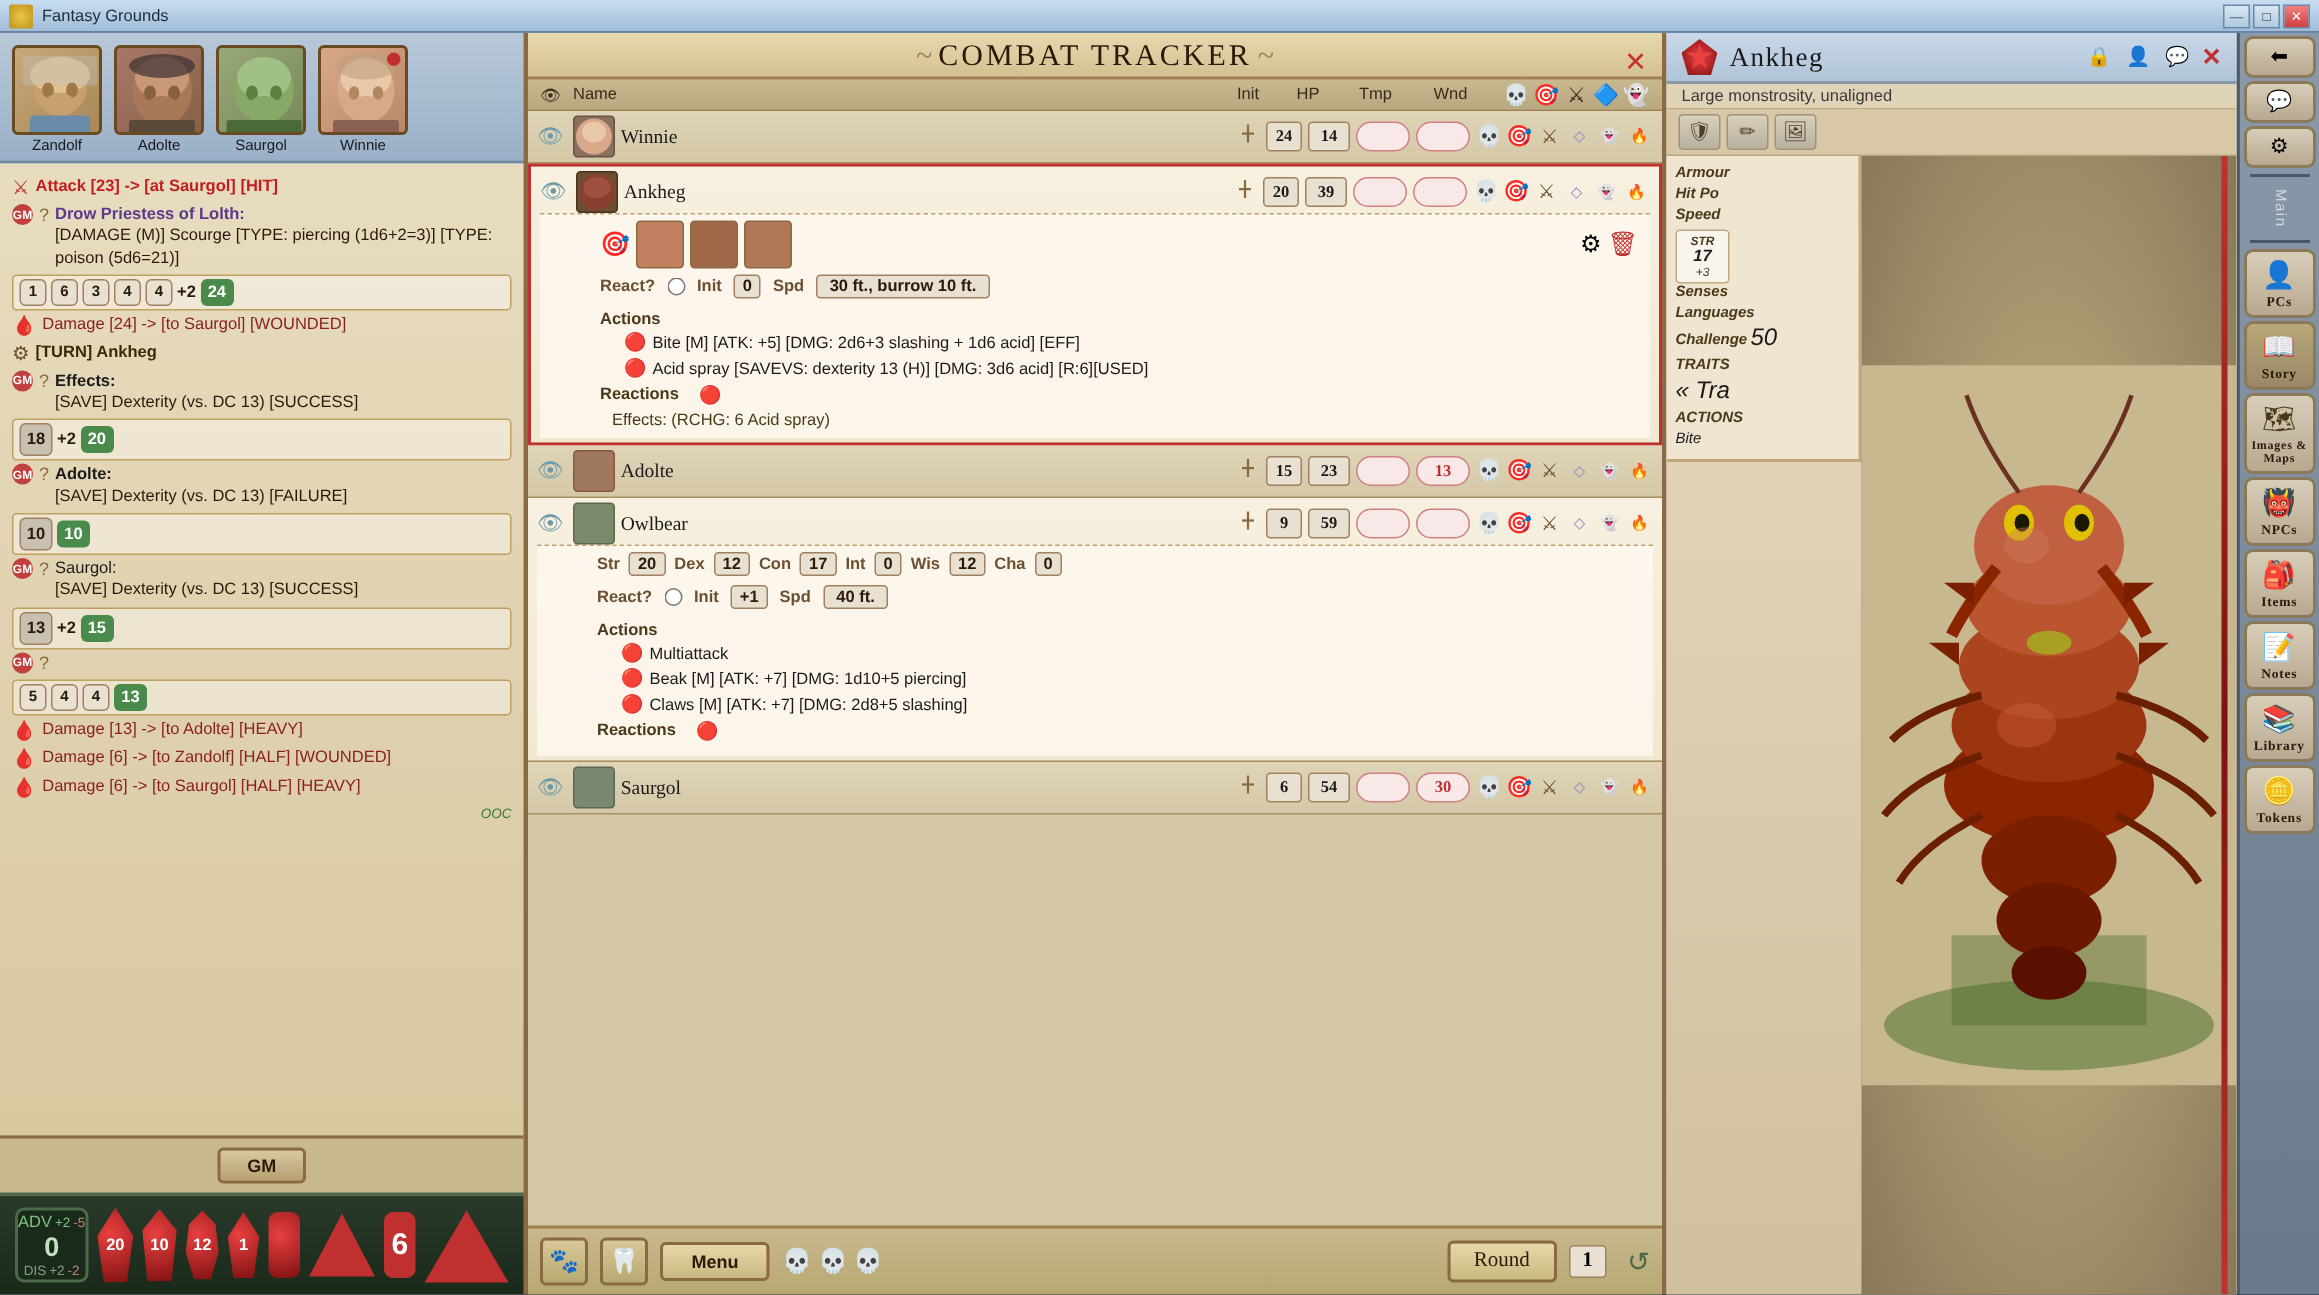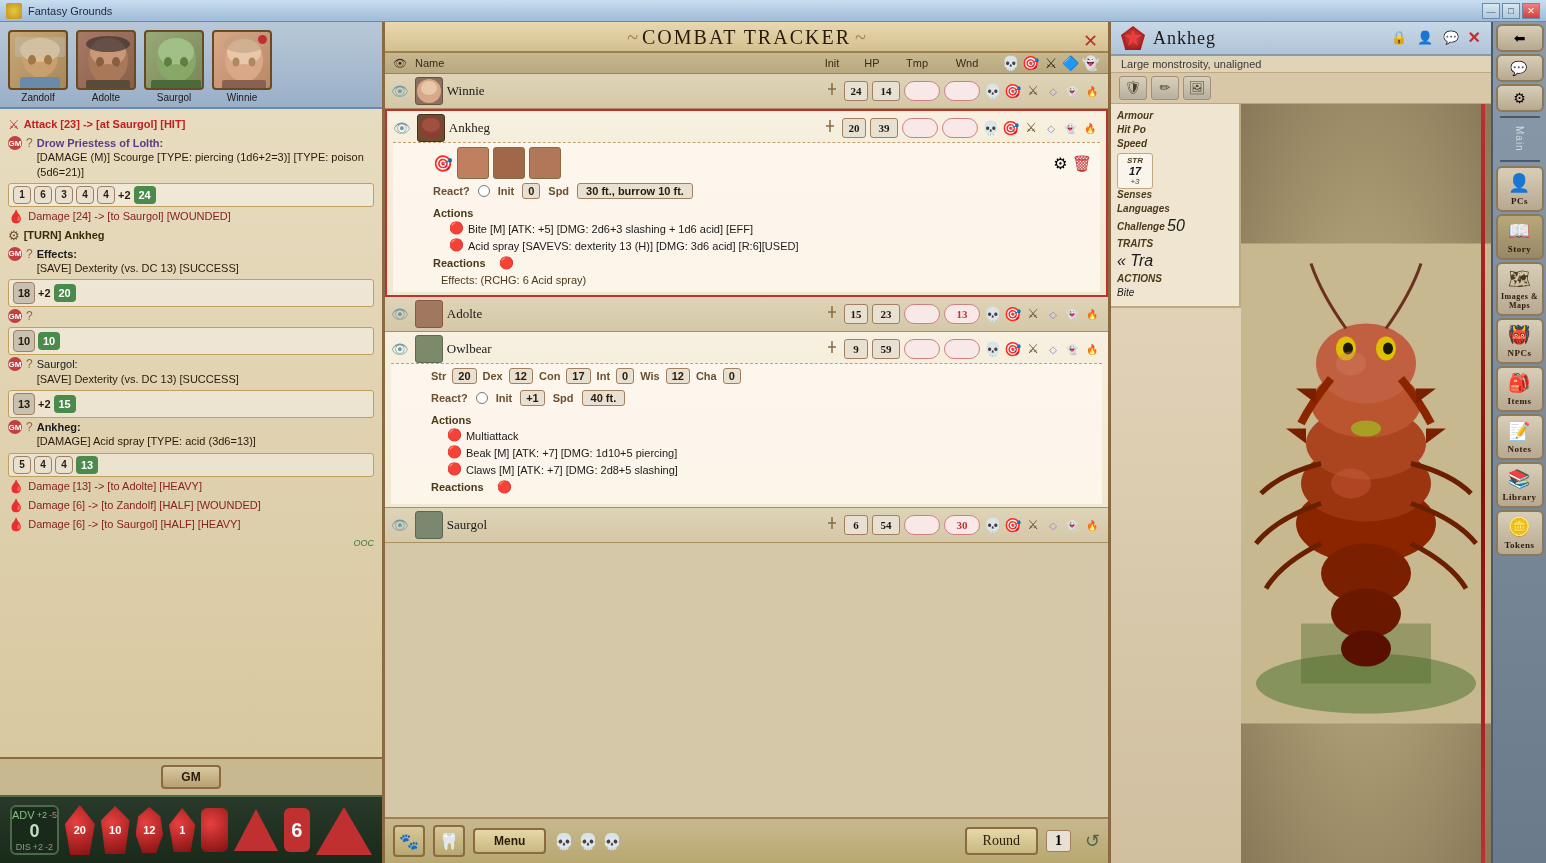--- a/index.html
+++ b/index.html
@@ -49,21 +49,21 @@
 
     
     #main {
       display: flex;
       height: calc(863px - 22px);
       background: #3a4a5a;
     }
 
     
     #left-panel {
-      width: 385px;
+      width: 352px;
       background: linear-gradient(to bottom, #d4c8a8, #c8b890);
       border-right: 3px solid #8a6a40;
       display: flex;
       flex-direction: column;
       position: relative;
     }
 
     
     #portraits {
       display: flex;
@@ -809,20 +809,24 @@
 
       <div class="dice-roll-box">
         <div class="dice-bubble" style="width:22px;height:22px;font-size:11px;background:#c8c0b0;">18</div>
         <span class="dice-bonus">+2</span>
         <div class="dice-total">20</div>
       </div>
 
       <div class="chat-entry">
         <div class="chat-gm-badge">GM</div>
         <span class="chat-q-badge">?</span>
+        <div>
+          <div class="chat-text" style="font-weight:bold;color:#1a1a1a;">Adolte:</div>
+          <div class="chat-text">[SAVE] Dexterity (vs. DC 13) [FAILURE]</div>
+        </div>
       </div>
 
       <div class="dice-roll-box">
         <div class="dice-bubble" style="width:22px;height:22px;font-size:11px;background:#c8c0b0;">10</div>
         <div class="dice-total">10</div>
       </div>
 
       <div class="chat-entry">
         <div class="chat-gm-badge">GM</div>
         <span class="chat-q-badge">?</span>
@@ -834,24 +838,20 @@
 
       <div class="dice-roll-box">
         <div class="dice-bubble" style="width:22px;height:22px;font-size:11px;background:#c8c0b0;">13</div>
         <span class="dice-bonus">+2</span>
         <div class="dice-total">15</div>
       </div>
 
       <div class="chat-entry">
         <div class="chat-gm-badge">GM</div>
         <span class="chat-q-badge">?</span>
-        <div>
-          <div class="chat-text" style="font-weight:bold;color:#1a1a1a;">Ankheg:</div>
-          <div class="chat-text">[DAMAGE] Acid spray [TYPE: acid (3d6=13)]</div>
-        </div>
       </div>
 
       <div class="dice-roll-box">
         <div class="dice-bubble">5</div>
         <div class="dice-bubble">4</div>
         <div class="dice-bubble">4</div>
         <div class="dice-total">13</div>
       </div>
 
       <div class="chat-entry">

